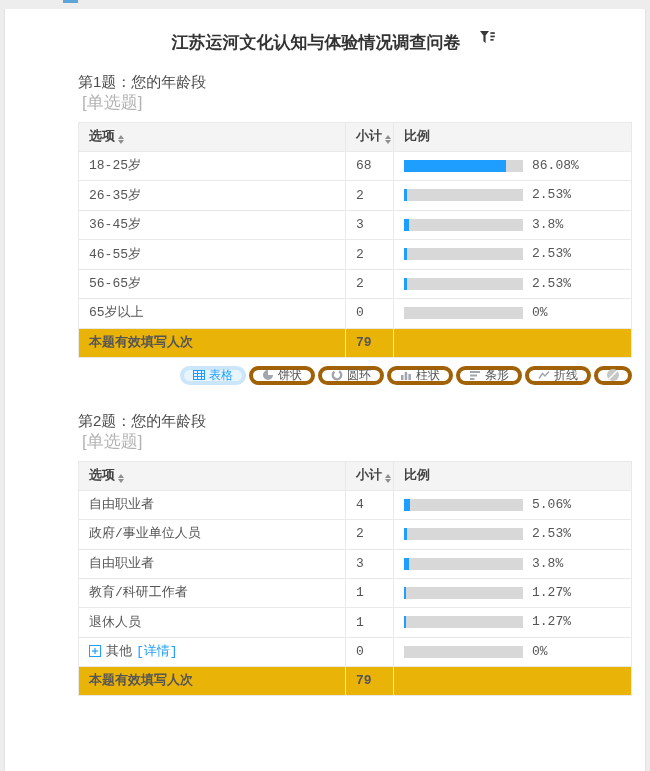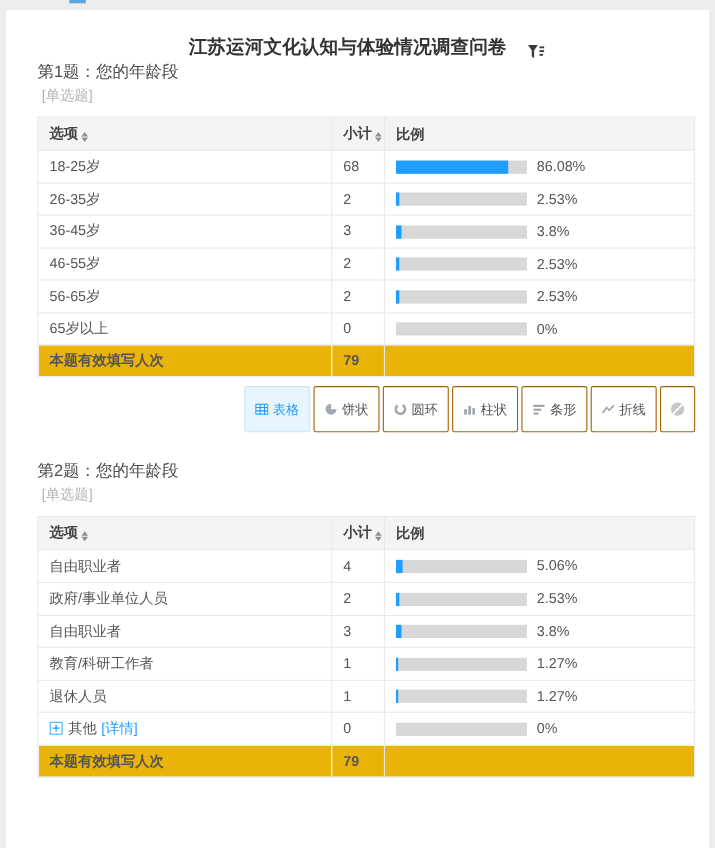--- a/index.html
+++ b/index.html
@@ -8,28 +8,28 @@
     background:#ededee;
     font-family:"Liberation Sans","DejaVu Sans",sans-serif;
     -webkit-font-smoothing:antialiased;
   }
   .top-indicator{position:absolute;left:63px;top:0;width:15px;height:3px;background:#5ea6d8;}
   .card{
     margin:9px 4px 0 4px;background:#fff;min-height:900px;
     border-left:1px solid #e2e2e2;border-right:1px solid #e2e2e2;
     padding:14px 13px 40px 29px;box-sizing:border-box;
   }
-  .title-row{display:flex;justify-content:center;align-items:flex-end;gap:19px;margin:8px 0 2px 0;}
+  .title-row{display:flex;justify-content:center;align-items:flex-start;gap:19px;margin:8px 0 18px 0;}
   .page-title{font-size:17px;font-weight:bold;color:#333;margin:0;}
   .funnel{display:inline-flex;align-items:center;cursor:pointer;}
-  .question{margin-top:0;}
+  .question{margin-top:0;margin-left:44px;}
   .question + .question{margin-top:26px;}
   .q-title{font-size:15px;font-weight:normal;color:#4c4c4c;margin:0;line-height:20px;}
-  .q-type{font-size:13px;color:#b3b3b3;margin:2px 0 0 4px;line-height:17px;}
-  table.stats{border-collapse:collapse;width:100%;table-layout:fixed;margin-top:11px;}
+  .q-type{font-size:17px;color:#b3b3b3;margin:2px 0 0 4px;line-height:17px;}
+  table.stats{border-collapse:collapse;width:100%;table-layout:fixed;margin-top:11px;font-family:Liberation Mono, monospace;}
   table.stats th,table.stats td{
     border:1px solid #e9e9e9;padding:7px 10px;font-size:13px;line-height:14px;
     color:#555;text-align:left;overflow:hidden;white-space:nowrap;
   }
   table.stats th{background:#f4f4f4;font-weight:bold;color:#444;cursor:pointer;}
   col.c-opt{width:267px;} col.c-cnt{width:48px;}
   td.c-cnt,th.c-cnt{text-align:center;padding-left:4px;padding-right:4px;}
   tfoot td{background:#eab308;}
   tfoot .f-label{font-weight:bold;color:#333;}
   tfoot .f-count{font-weight:bold;color:#333;}
@@ -37,22 +37,22 @@
   .sort i{display:block;width:0;height:0;border-left:3px solid transparent;border-right:3px solid transparent;}
   .sort .up{border-bottom:4px solid #8f8f8f;margin-bottom:1px;}
   .sort .dn{border-top:4px solid #8f8f8f;}
   .bar{width:119px;height:12px;background:#d8d8d8;display:inline-block;vertical-align:middle;margin-right:9px;}
   .fill{display:block;height:100%;background:#1e9fff;width:0;}
   .pct{vertical-align:middle;color:#555;}
   .expand{display:inline-flex;color:#1e9fff;margin-right:5px;vertical-align:-2px;cursor:pointer;}
   a.detail{color:#1e9fff;text-decoration:none;margin-left:4px;cursor:pointer;}
   .toolbar{display:flex;justify-content:flex-end;align-items:center;gap:3px;margin-top:8px;}
   .chart-btn{
-    display:inline-flex;align-items:center;gap:4px;height:42px;padding:0 9px;
-    background:#fff;border:1px solid #a16207;border-radius:2px;
+    display:inline-flex;align-items:center;gap:4px;height:19px;padding:0 9px;
+    background:#fff;border:4px solid #a16207;border-radius:13px;
     font-size:12px;color:#555;cursor:pointer;font-family:inherit;
   }
   .chart-btn .ico{display:inline-flex;color:#a2a6ad;}
   .chart-btn.active{background:#e8f4fe;border-color:#cbe5fa;color:#1e9fff;}
   .chart-btn.active .ico{color:#1e9fff;}
   .chart-btn.icon-only{padding:0 8px;}
   .chart-btn.icon-only .ico{color:#c7c7c7;}
 </style>
 </head>
 <body>

